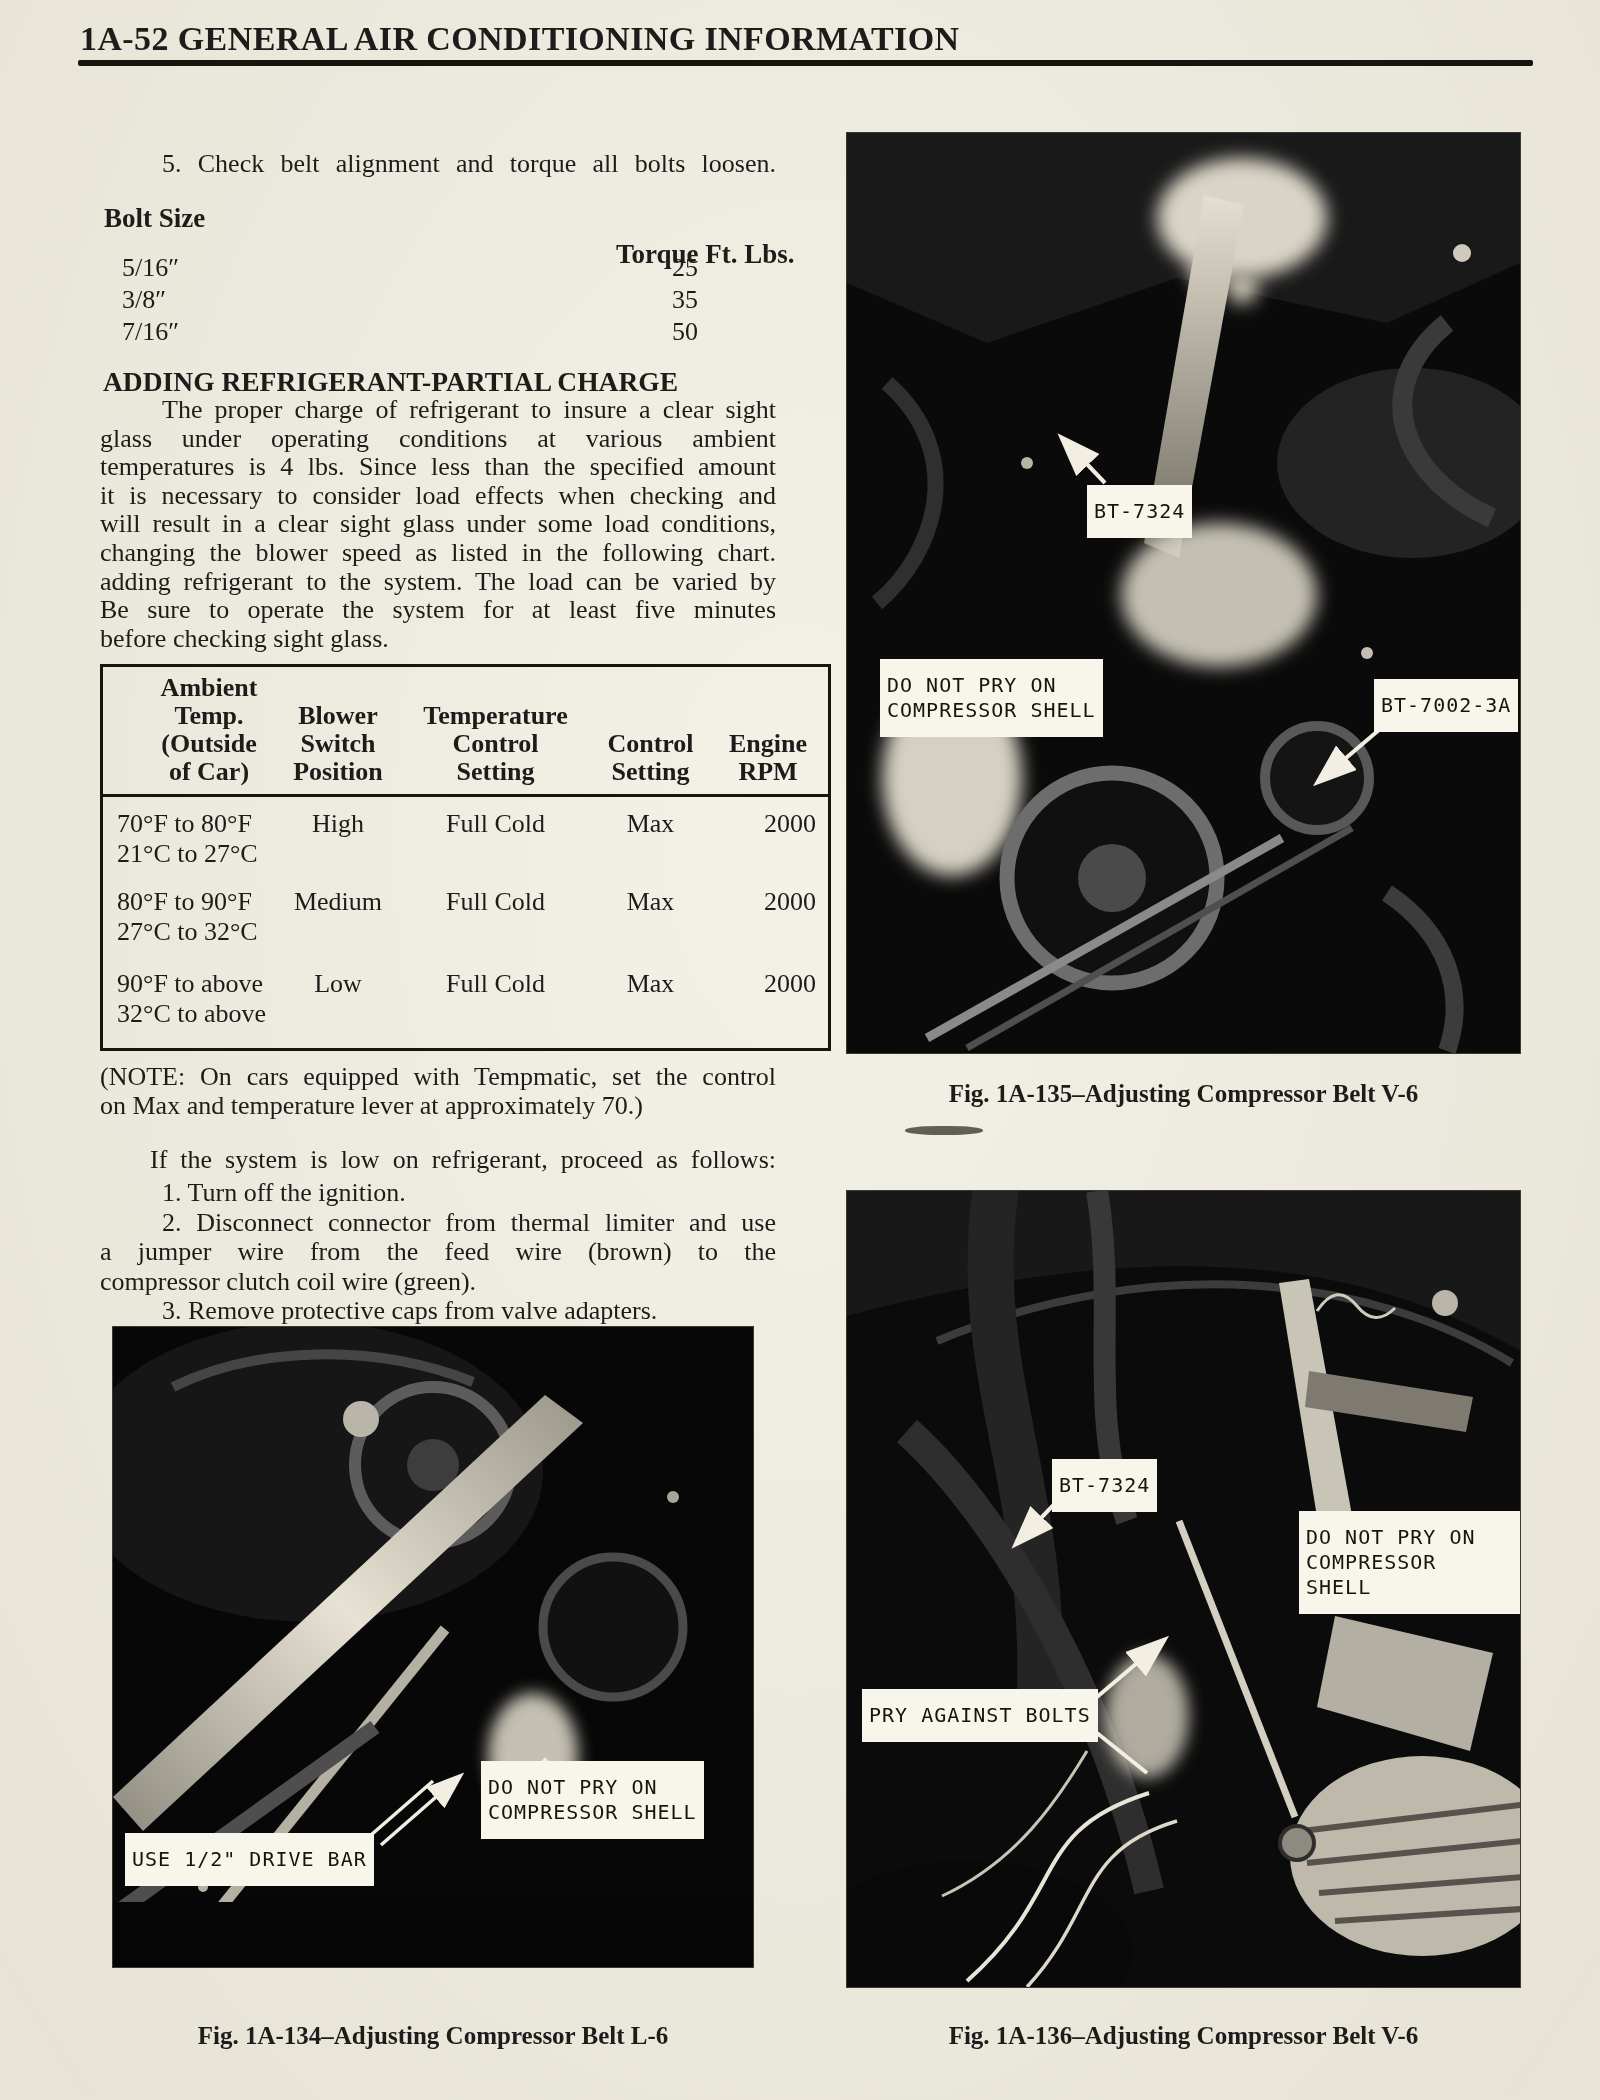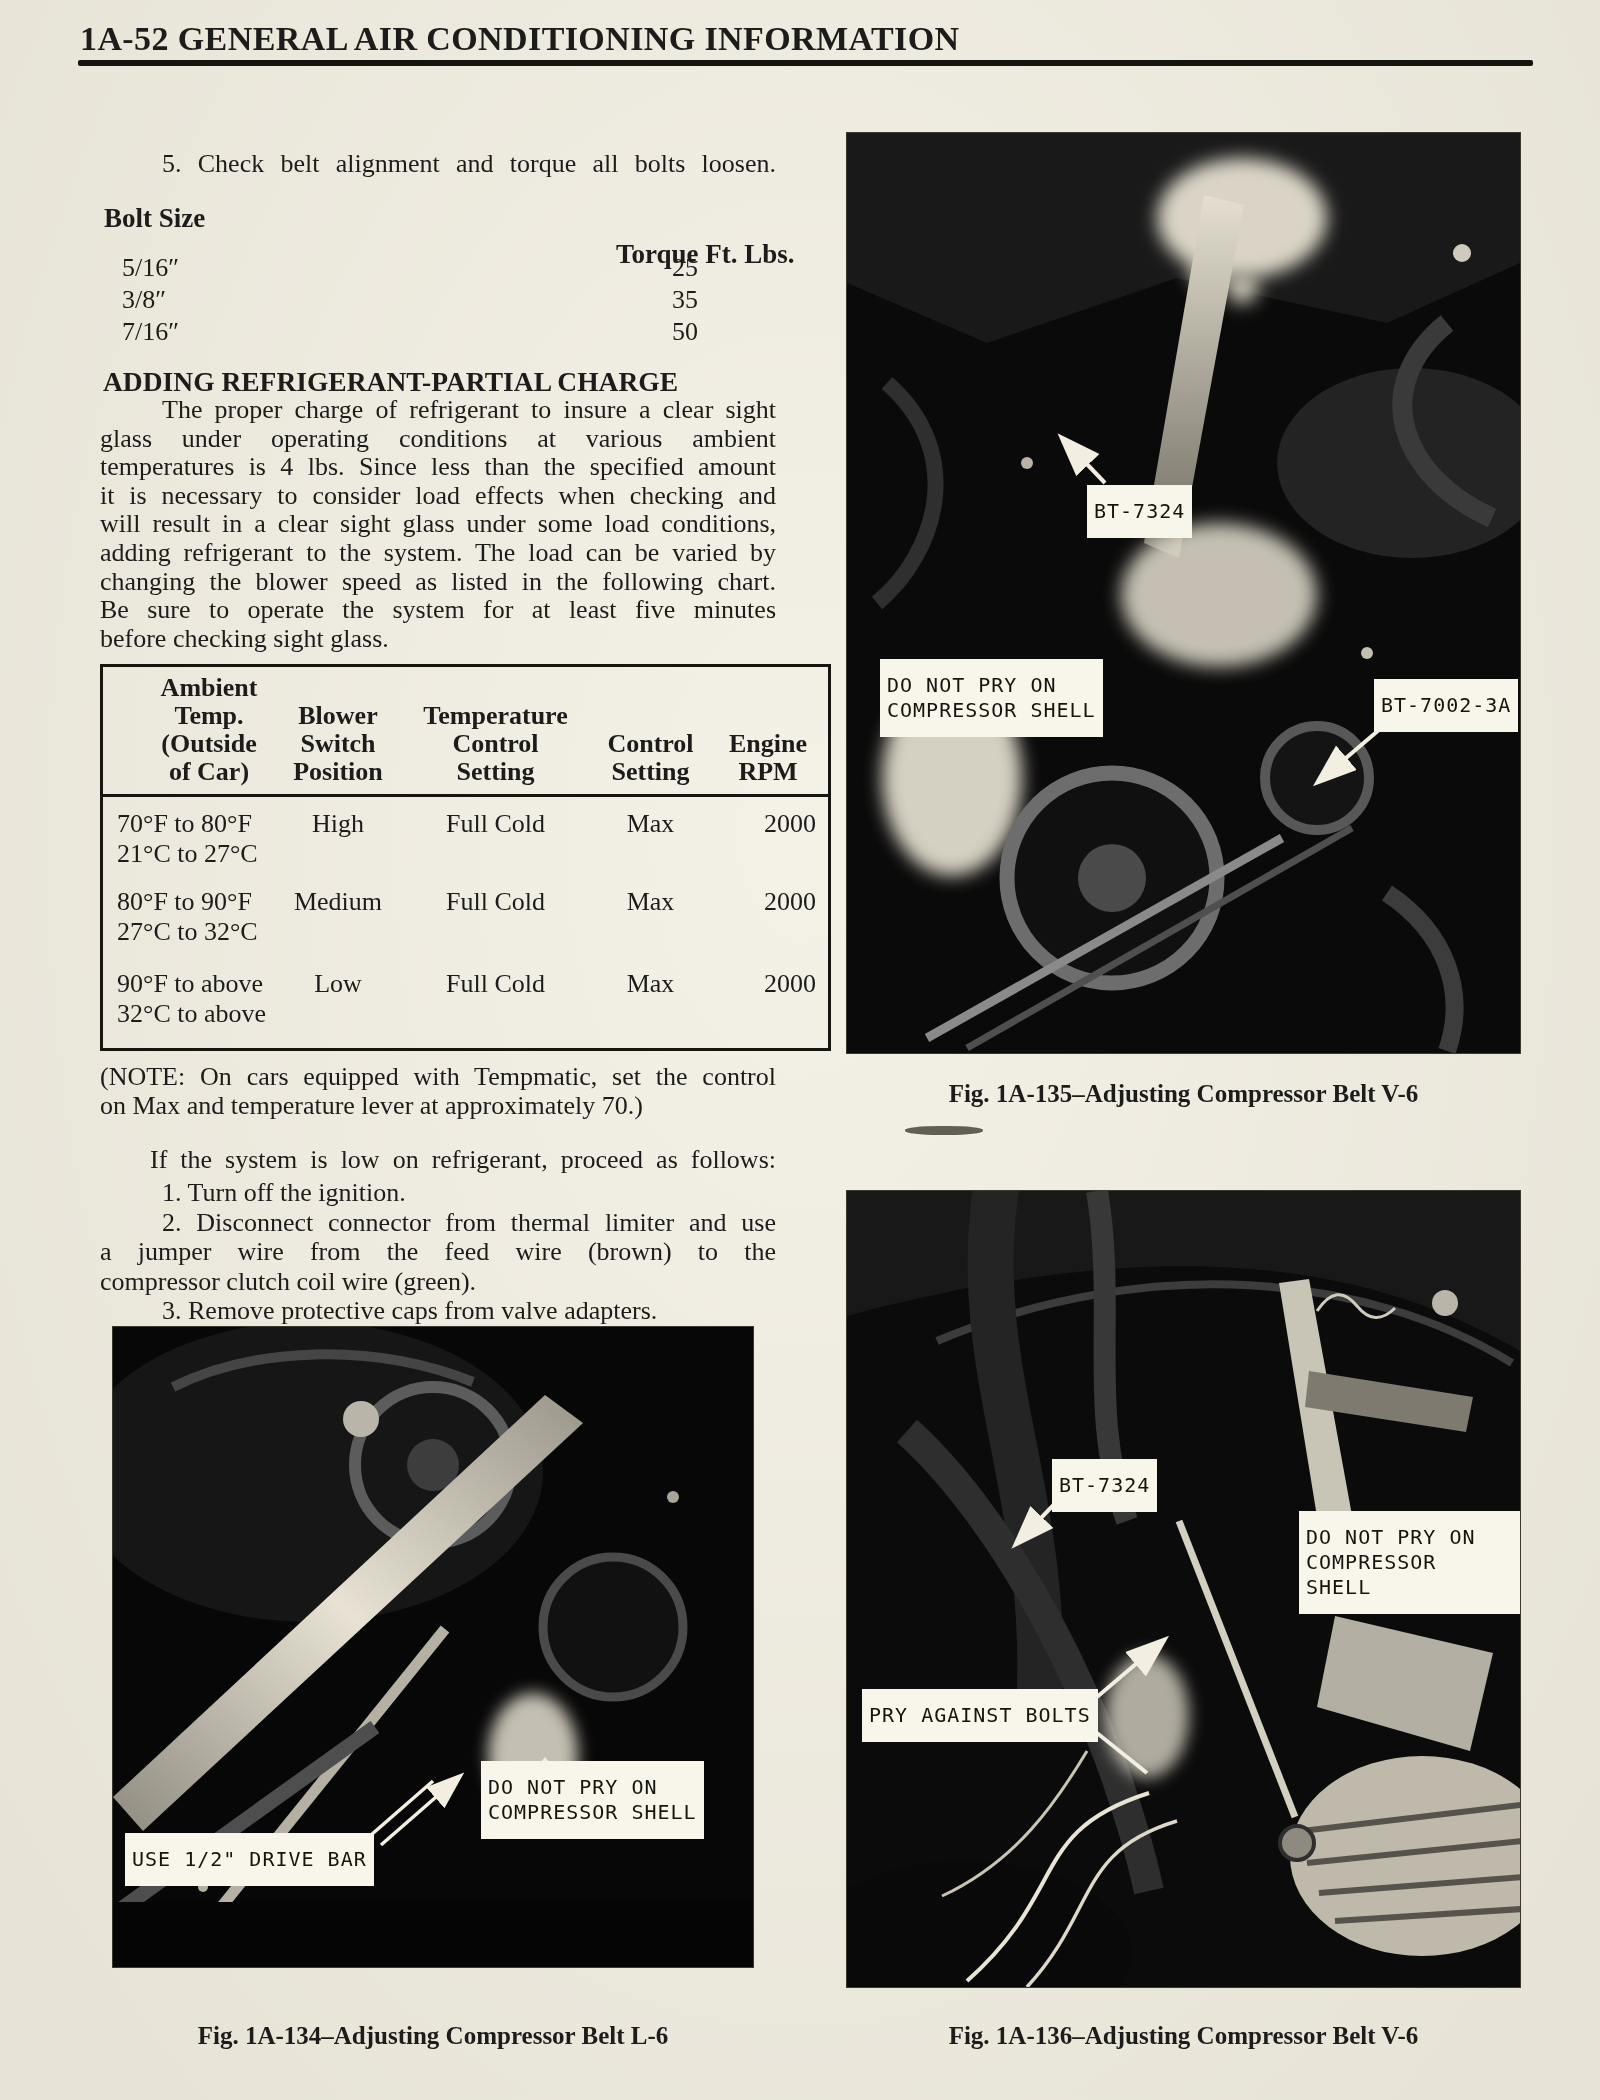--- a/index.html
+++ b/index.html
@@ -75,22 +75,22 @@
   </div>
 
   <div class="abs b" style="left:103px;top:366px;font-size:27.5px;">ADDING REFRIGERANT-PARTIAL CHARGE</div>
 
   <div class="abs body-text para" style="left:100px;top:396px;">
     <div class="jline indent">The proper charge of refrigerant to insure a clear sight</div>
     <div class="jline">glass under operating conditions at various ambient</div>
     <div class="jline">temperatures is 4 lbs. Since less than the specified amount</div>
     <div class="jline">it is necessary to consider load effects when checking and</div>
     <div class="jline">will result in a clear sight glass under some load conditions,</div>
+    <div class="jline">changing the blower speed as listed in the following chart.</div>
     <div class="jline">adding refrigerant to the system. The load can be varied by</div>
-    <div class="jline">changing the blower speed as listed in the following chart.</div>
     <div class="jline">Be sure to operate the system for at least five minutes</div>
     <div>before checking sight glass.</div>
   </div>
 
   <div class="abs chart-wrap" style="left:100px;top:664px;">
     <table class="chart">
       <colgroup>
           <col style="width:175px">
           <col style="width:120px">
           <col style="width:195px">

